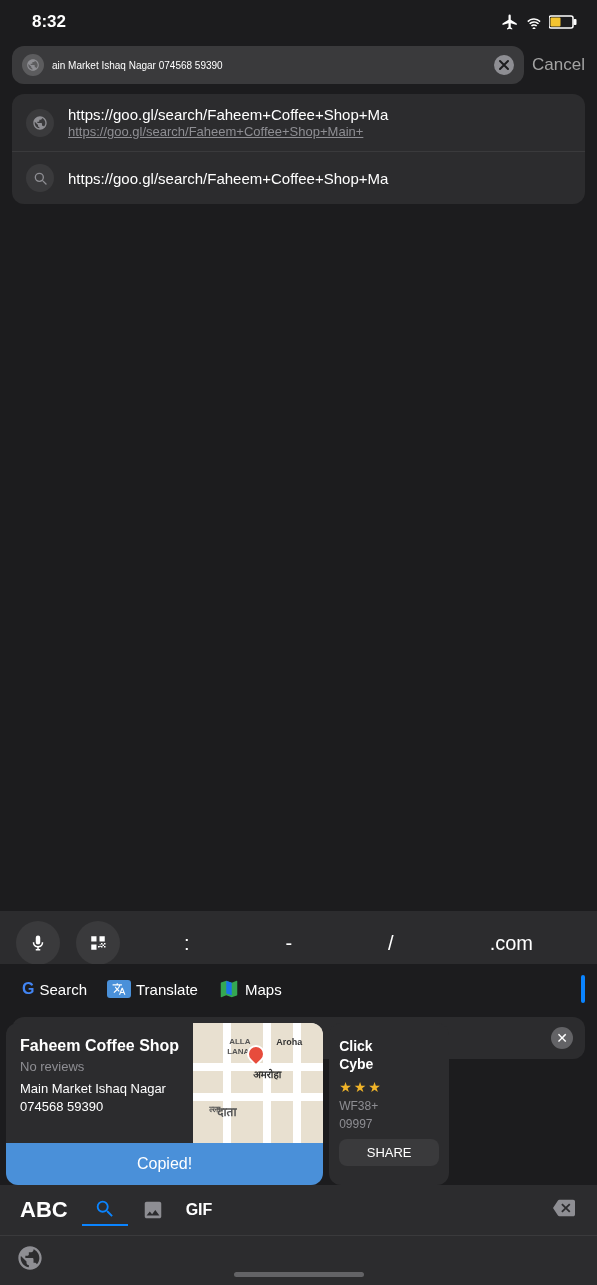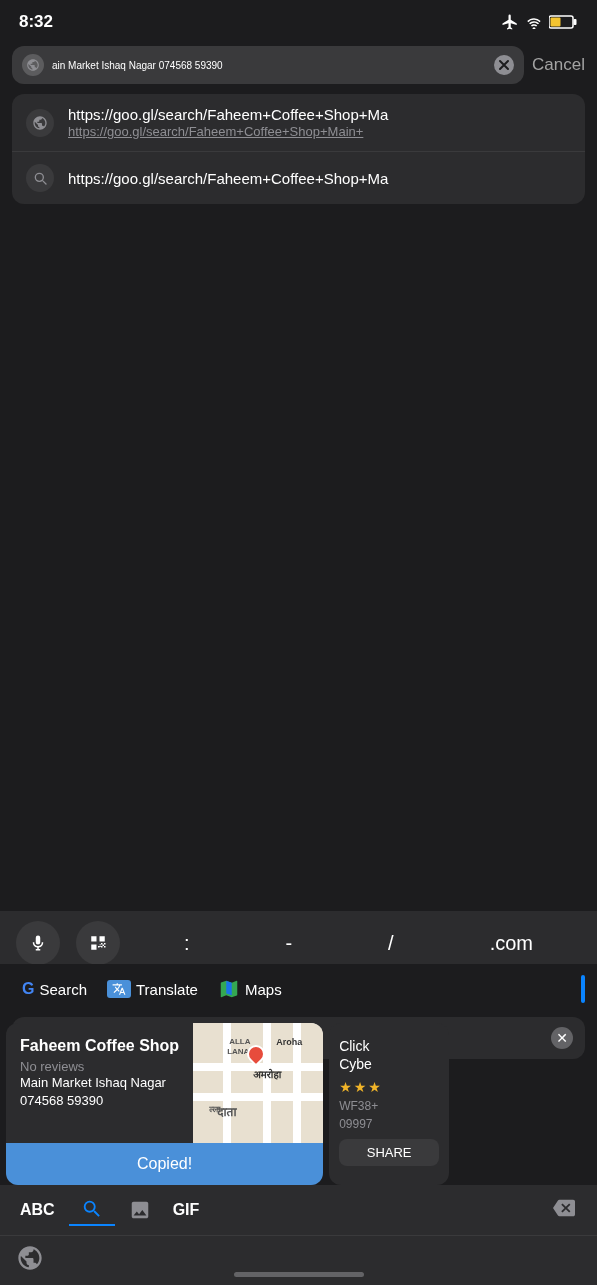--- a/index.html
+++ b/index.html
@@ -11,21 +11,21 @@
       color: #ffffff;
       overflow: hidden;
       position: relative;
     }
 
     
     .status-bar {
       display: flex;
       justify-content: space-between;
       align-items: center;
-      padding: 12px 20px 8px 19px;
+      padding: 12px 20px 8px 32px;
       background: #1c1c1e;
       gap: 15px;
     }
     .status-time {
       font-size: 17px;
       font-weight: 600;
       color: #fff;
     }
     .status-icons {
       display: flex;
@@ -295,21 +295,21 @@
 
     .result-card-reviews {
       font-size: 13px;
       color: #8e8e93;
       margin-top: 4px;
     }
 
     .result-card-address {
       font-size: 13px;
       color: #fff;
-      margin-top: 0;
+      margin-top: 6px;
       line-height: 1.4;
     }
 
     .result-card-map {
       width: 130px;
       height: 120px;
       background: #ccc;
       flex-shrink: 0;
       position: relative;
       overflow: hidden;
@@ -364,21 +364,21 @@
     
     .result-card-right {
       background: #2c2c2e;
       border-radius: 12px;
       min-width: 120px;
       padding: 14px 10px;
     }
 
     .result-card-right-title {
       font-size: 14px;
-      font-weight: 400;
+      font-weight: 700;
       color: #fff;
       line-height: 1.3;
     }
 
     .stars-row {
       display: flex;
       gap: 2px;
       margin-top: 6px;
     }
 
@@ -415,21 +415,21 @@
 
     .keyboard-bottom-row {
       display: flex;
       align-items: center;
       padding: 8px 12px;
       gap: 6px;
       border-bottom: 0.5px solid #3a3a3c;
     }
 
     .kb-abc {
-      font-size: 16px;
+      font-size: 22px;
       font-weight: 600;
       color: #fff;
       padding: 4px 8px;
     }
 
     .kb-search-icon-wrap {
       display: flex;
       align-items: center;
       justify-content: center;
       padding: 4px 12px;

